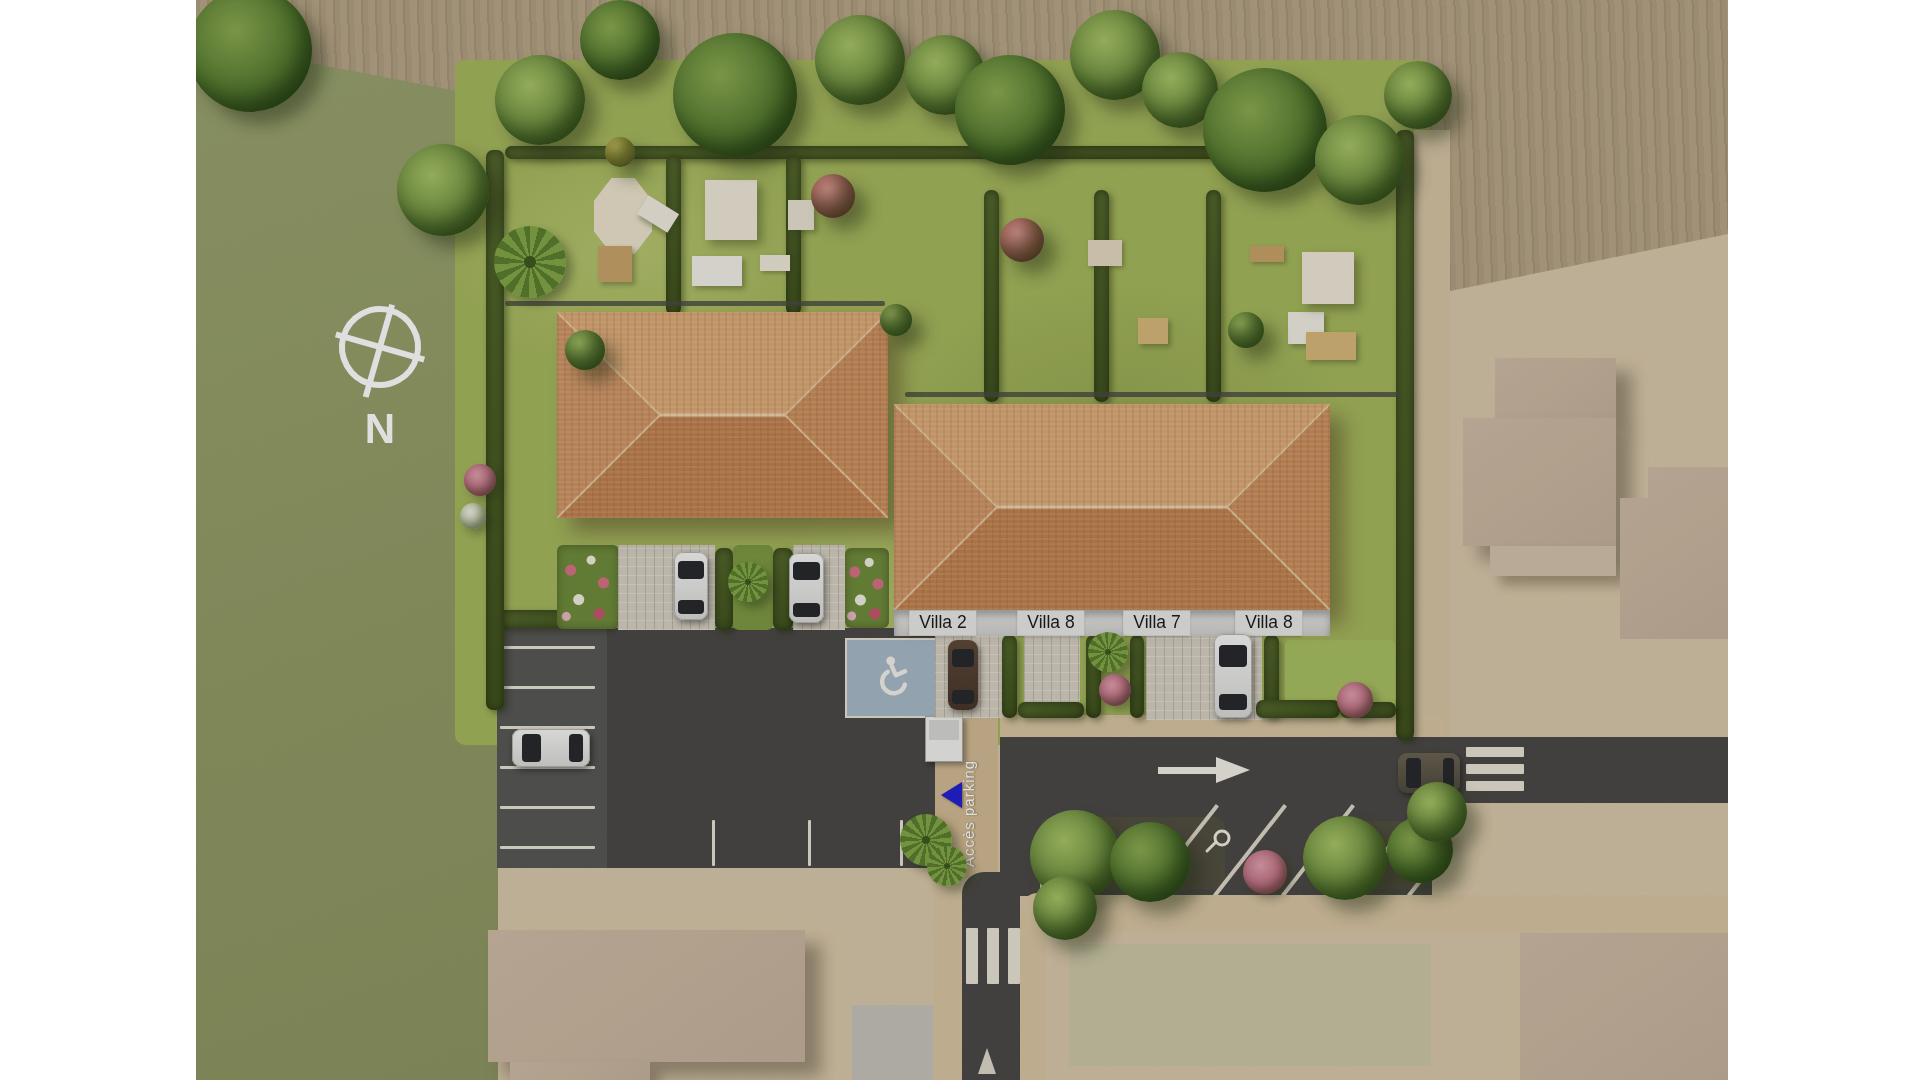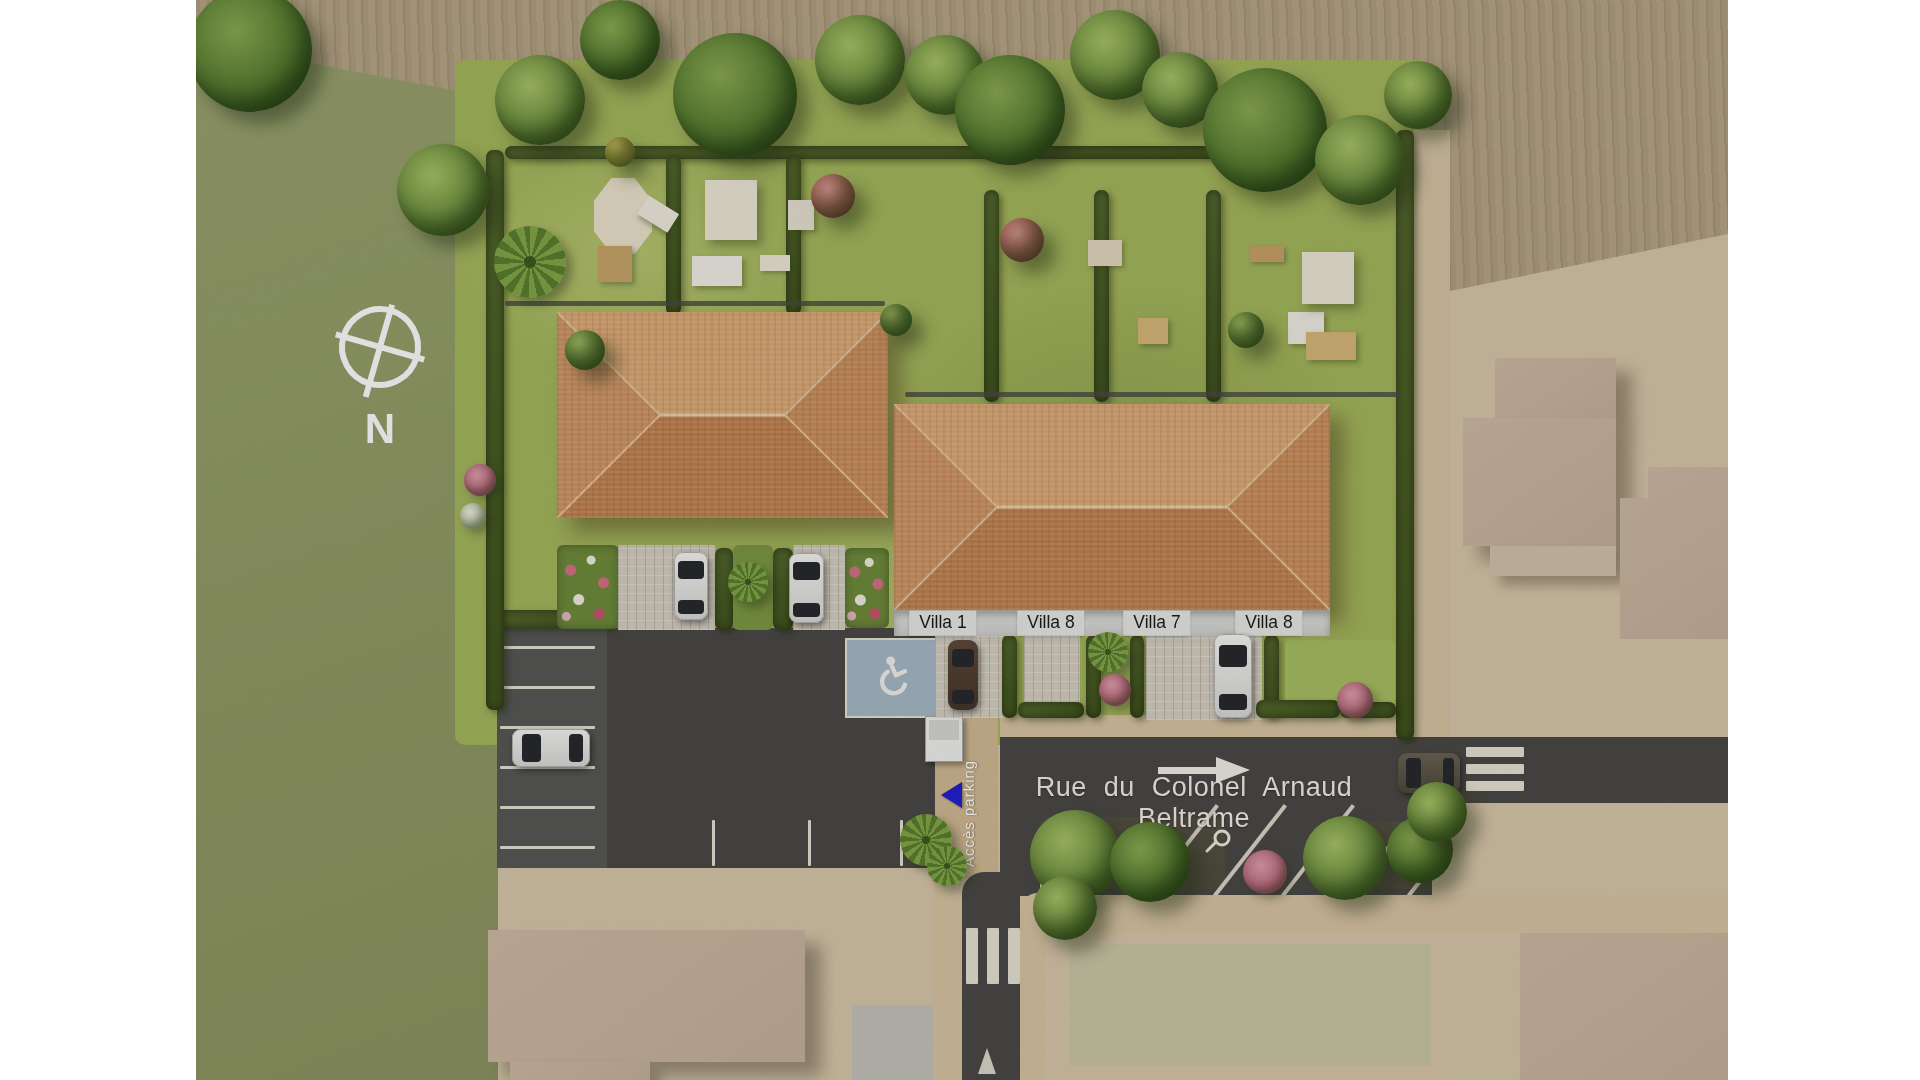--- a/index.html
+++ b/index.html
@@ -141,21 +141,20 @@
     <div class="diag" style="left:218px;"></div>
     <div class="diag" style="left:286px;"></div>
     <div class="diag" style="left:354px;"></div>
     <div class="diag" style="left:412px;"></div>
   </div>
   <div class="abs sidewalk" style="left:804px;top:715px;width:445px;height:22px;"></div>
   <div class="abs sidewalk" style="left:834px;top:895px;width:698px;height:38px;border-top-left-radius:40px;"></div>
   <div class="abs sidewalk" style="left:737px;top:875px;width:29px;height:205px;"></div>
   <div class="abs sidewalk" style="left:824px;top:893px;width:26px;height:187px;border-top-left-radius:18px;"></div>
 
-  <div class="abs streetname" style="left:806px;top:772px;width:384px;">Rue du Colonel Arnaud Beltrame</div>
   <svg class="abs" width="92" height="26" viewBox="0 0 92 26" style="left:962px;top:757px;">
     <rect x="0" y="10" width="60" height="7" fill="#f2efe6"></rect>
     <polygon points="58,0 92,13 58,26" fill="#f2efe6"></polygon>
   </svg>
   <div class="abs whiteline" style="left:1270px;top:747px;width:58px;height:10px;"></div>
   <div class="abs whiteline" style="left:1270px;top:764px;width:58px;height:10px;"></div>
   <div class="abs whiteline" style="left:1270px;top:781px;width:58px;height:10px;"></div>
   <div class="abs whiteline" style="left:770px;top:928px;width:12px;height:56px;"></div>
   <div class="abs whiteline" style="left:791px;top:928px;width:12px;height:56px;"></div>
   <div class="abs whiteline" style="left:812px;top:928px;width:12px;height:56px;"></div>
@@ -237,21 +236,21 @@
       <polygon points="436,0 333,103 436,206" fill="#cb8e5c"></polygon>
       <line x1="103" y1="103" x2="333" y2="103" stroke="#eed7b0" stroke-width="3"></line>
       <line x1="0" y1="0" x2="103" y2="103" stroke="#e6c79a" stroke-width="2"></line>
       <line x1="0" y1="206" x2="103" y2="103" stroke="#e6c79a" stroke-width="2"></line>
       <line x1="436" y1="0" x2="333" y2="103" stroke="#e6c79a" stroke-width="2"></line>
       <line x1="436" y1="206" x2="333" y2="103" stroke="#e6c79a" stroke-width="2"></line>
     </svg>
     <div class="rooftex"></div>
   </div>
   <div class="abs facade" style="left:698px;top:610px;width:436px;height:26px;">
-    <span class="banner" style="left:49px;">Villa 1</span>
+    <span class="banner" style="left:49px;">Villa 2</span>
     <span class="banner" style="left:157px;">Villa 8</span>
     <span class="banner" style="left:263px;">Villa 7</span>
     <span class="banner" style="left:375px;">Villa 8</span>
   </div>
 
   <div class="abs car white" style="left:478px;top:552px;width:34px;height:68px;"></div>
   <div class="abs car white" style="left:593px;top:553px;width:35px;height:70px;"></div>
   <div class="abs car brown" style="left:752px;top:640px;width:30px;height:70px;"></div>
   <div class="abs car white" style="left:1018px;top:634px;width:38px;height:84px;"></div>
 

